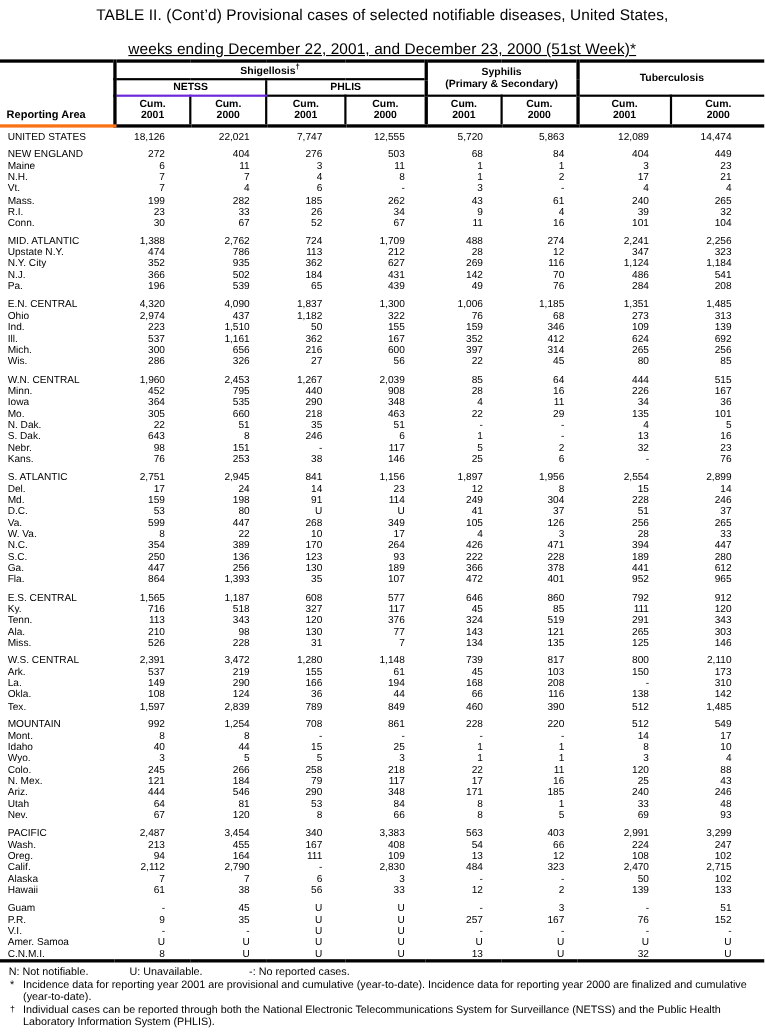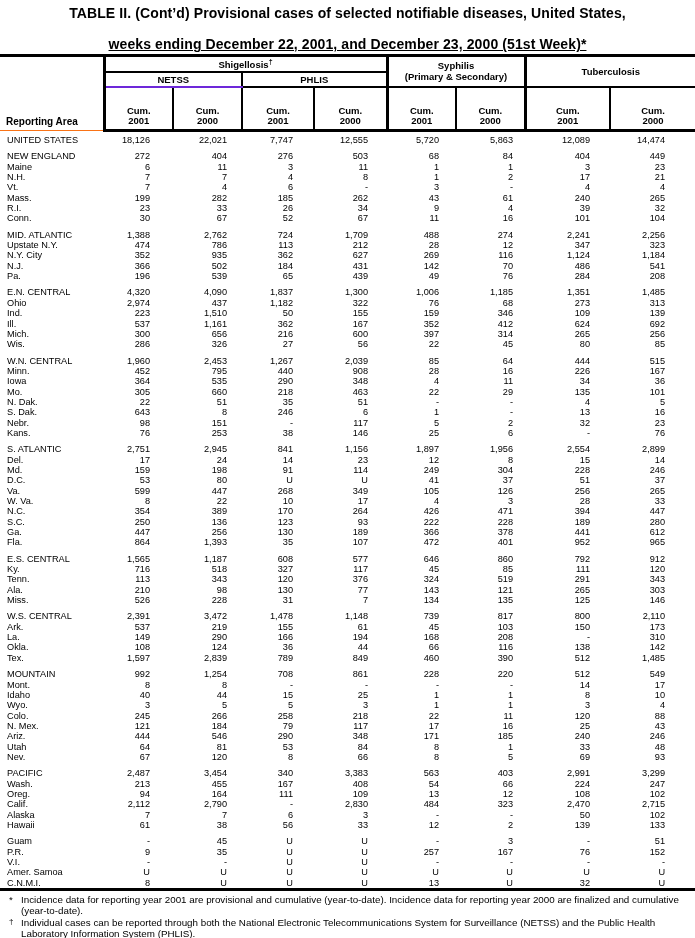--- a/index.html
+++ b/index.html
@@ -1,33 +1,33 @@
 <!DOCTYPE html>
 <html><head>
 <meta charset="utf-8">
 <style>
   html, body { margin: 0; padding: 0; background: #fff; color: #000; }
   body { width: 695px; font-family: "Liberation Sans", sans-serif; }
   .page { width: 695px; box-sizing: border-box; padding-top: 6px; }
 
-  .title { text-align: center; font-weight: bold; font-size: 14px; line-height: 15px; letter-spacing: 0.1px; margin: 0 2px 2px 2px; }
+  .title { text-align: center; font-weight: normal; font-size: 14px; line-height: 15px; letter-spacing: 0.1px; margin: 0 2px 2px 2px; }
   .title .line2 { text-decoration: underline; margin-top: 16px; }
 
   table.main { width: 100%; border-collapse: collapse; table-layout: fixed;
     border-top: 3px solid #000; border-bottom: 3px solid #000; }
 
   thead th { font-weight: bold; font-size: 9.5px; padding: 1px 12px; text-align: center; vertical-align: middle; }
   th.reporting { text-align: left; vertical-align: bottom; font-size: 10px; padding: 0 0 3px 6px;
-    border-right: 3px solid #000; border-bottom: 1px solid #f97316; }
+    border-right: 3px solid #000; border-bottom: 3px solid #f97316; }
   th.th-shig { border-bottom: 2px solid #000; border-right: 3px solid #000; padding: 2px 0 1px; }
   th.th-netss { border-bottom: 2px solid #6d28d9; border-right: 2px solid #000; padding: 1px 0; }
   th.th-phlis { border-bottom: 2px solid #000; border-right: 3px solid #000; padding: 1px 0; }
   th.th-syph { border-bottom: 2px solid #000; border-right: 3px solid #000; line-height: 10.5px; padding: 2px 4px; }
   th.th-tb   { border-bottom: 2px solid #000; }
-  tr.cum-row th { border-left: 2px solid #000; border-bottom: 3px solid #000; line-height: 10px; padding: 18px 0 3px; }
+  tr.cum-row th { border-left: 2px solid #000; border-bottom: 3px solid #000; line-height: 10px; padding: 2px 0 3px; }
   tr.cum-row th.gdiv { border-left: 3px solid #000; }
   tr.cum-row th:first-child { border-left: none; }
   sup.dagger { font-size: 7px; vertical-align: super; line-height: 0; }
 
   tbody td { font-size: 9.2px; line-height: 10.35px; padding: 0; text-align: right; white-space: nowrap; overflow: hidden; }
   tbody td.area { text-align: left; padding-left: 7px; }
   td.c1 { padding-right: 23px; } td.c2 { padding-right: 15px; }
   td.c3 { padding-right: 21px; } td.c4 { padding-right: 19px; }
   td.c5 { padding-right: 17px; } td.c6 { padding-right: 12px; }
   td.c7 { padding-right: 20px; } td.c8 { padding-right: 30px; }
@@ -587,21 +587,21 @@
           <td class="num c6">135</td>
           <td class="num c7">125</td>
           <td class="num c8">146</td>
         </tr>
       </tbody>
       <tbody class="sec">
         <tr>
           <td class="area">W.S. CENTRAL</td>
           <td class="num c1">2,391</td>
           <td class="num c2">3,472</td>
-          <td class="num c3">1,478</td>
+          <td class="num c3">1,280</td>
           <td class="num c4">1,148</td>
           <td class="num c5">739</td>
           <td class="num c6">817</td>
           <td class="num c7">800</td>
           <td class="num c8">2,110</td>
         </tr>
         <tr>
           <td class="area">Ark.</td>
           <td class="num c1">537</td>
           <td class="num c2">219</td>
@@ -868,20 +868,25 @@
           <td class="num c4">U</td>
           <td class="num c5">13</td>
           <td class="num c6">U</td>
           <td class="num c7">32</td>
           <td class="num c8">U</td>
         </tr>
       </tbody>
     </table>
 
   <div class="footnotes">
+    <div class="legend">
+      <span class="lg0">N: Not notifiable.</span>
+      <span class="lg1">U: Unavailable.</span>
+      <span class="lg2">-: No reported cases.</span>
+    </div>
     <div class="note">
       <span class="marker">*</span>
       <span>Incidence data for reporting year 2001 are provisional and cumulative (year-to-date). Incidence data for reporting year 2000 are finalized and cumulative (year-to-date).</span>
     </div>
     <div class="note">
       <span class="marker sup">†</span>
       <span>Individual cases can be reported through both the National Electronic Telecommunications System for Surveillance (NETSS) and the Public Health Laboratory Information System (PHLIS).</span>
     </div>
   </div>
 

